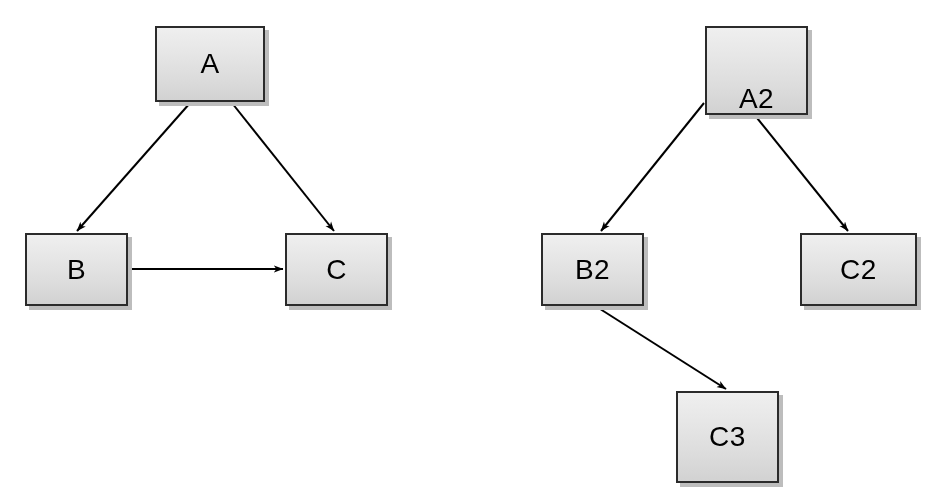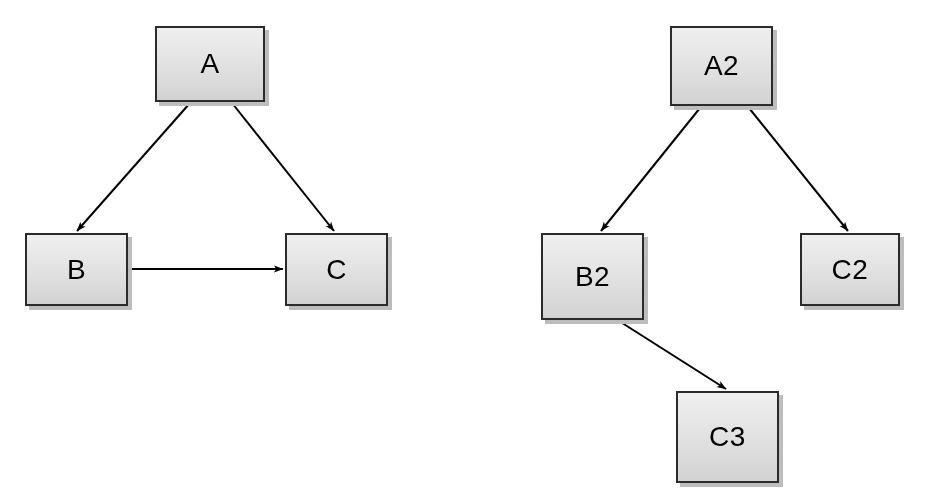--- a/index.html
+++ b/index.html
@@ -70,27 +70,27 @@
   <div id="nodes-group">
       <div class="node" style="left: 155px; top: 26px; width: 110px; height: 76px;">
         <span class="node-label">A</span>
       </div>
       <div class="node" style="left: 25px; top: 233px; width: 103px; height: 73px;">
         <span class="node-label">B</span>
       </div>
       <div class="node" style="left: 285px; top: 233px; width: 103px; height: 73px;">
         <span class="node-label">C</span>
       </div>
-      <div class="node" style="left: 670px; top: 26px; width: 103px; height: 80px;">
+      <div class="node" style="left: 705px; top: 26px; width: 103px; height: 89px; align-items: flex-end;">
         <span class="node-label">A2</span>
       </div>
-      <div class="node" style="left: 541px; top: 233px; width: 103px; height: 87px;">
+      <div class="node" style="left: 541px; top: 233px; width: 103px; height: 73px;">
         <span class="node-label">B2</span>
       </div>
-      <div class="node" style="left: 800px; top: 233px; width: 100px; height: 73px;">
+      <div class="node" style="left: 800px; top: 233px; width: 117px; height: 73px;">
         <span class="node-label">C2</span>
       </div>
       <div class="node" style="left: 676px; top: 391px; width: 103px; height: 92px;">
         <span class="node-label">C3</span>
       </div>
     </div>
 
 </div>
 
 </body></html>

